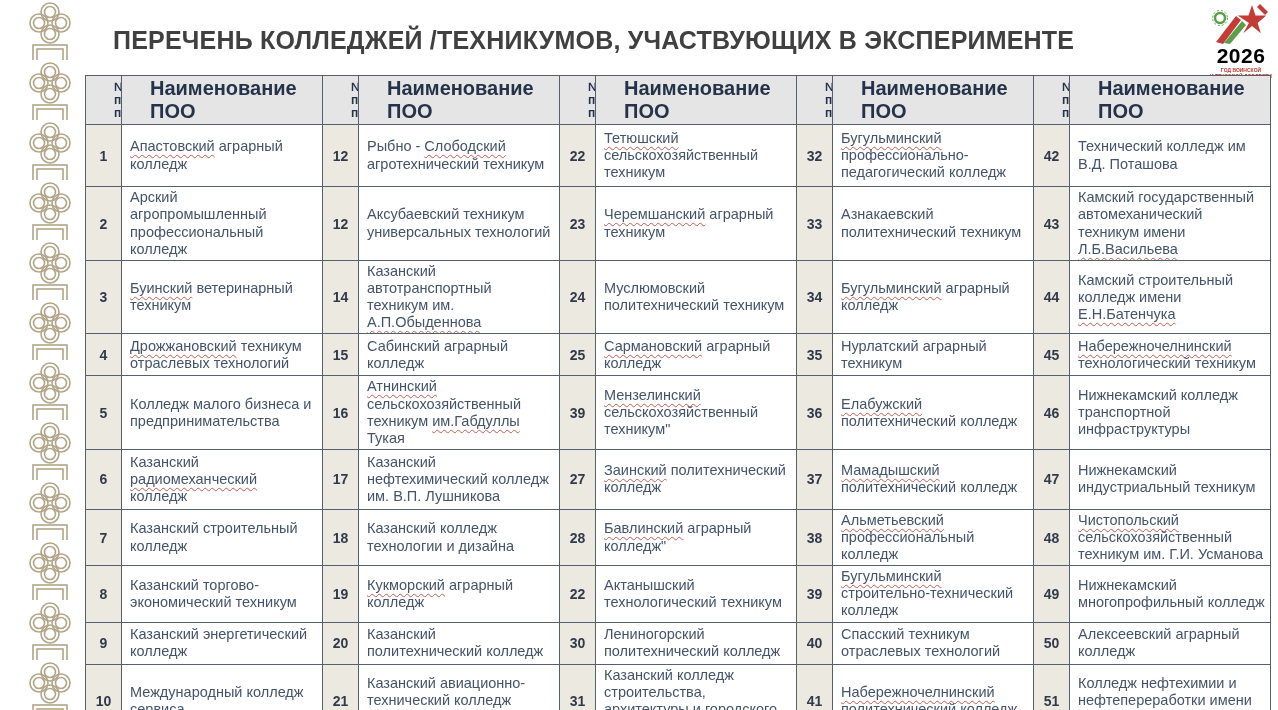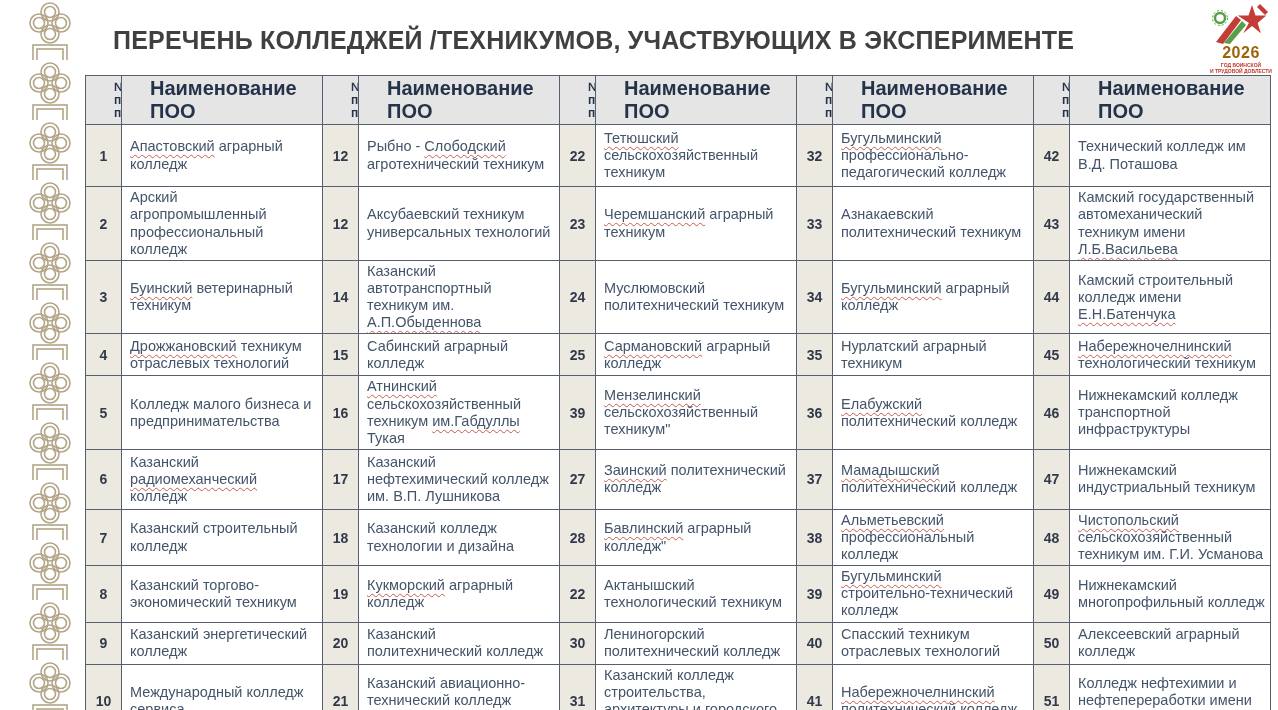--- a/index.html
+++ b/index.html
@@ -6,21 +6,21 @@
   body{
     width:1278px;height:710px;overflow:hidden;background:#ffffff;
     font-family:"Liberation Sans", sans-serif;position:relative;
   }
   .ornament{position:absolute;left:24px;top:0;}
   .page-title{
     position:absolute;left:113px;top:26px;width:1080px;
     font-size:25px;font-weight:bold;color:#404040;letter-spacing:.2px;white-space:nowrap;
   }
   .logo{position:absolute;left:1206px;top:2px;width:70px;text-align:center;line-height:1;}
-  .logo-year{color:#a16207;font-weight:bold;font-size:16px;margin-top:-2px;letter-spacing:.5px;}
+  .logo-year{color:#000000;font-weight:bold;font-size:21px;margin-top:-2px;letter-spacing:.5px;}
   .fineprint{margin-top:1px;}
   .fineprint .fp-red{font-size:5px;line-height:6px;color:#c0392b;font-weight:bold;white-space:nowrap;overflow:hidden;}
   .fp-bar{height:3px;background:#5a9e4a;margin:2px auto 0 auto;border-radius:1px;}
   #table-host{position:absolute;left:85px;top:75px;}
   table{border-collapse:collapse;table-layout:fixed;width:1185px;border-bottom:3px solid #767b80;}
   td,th{border:1.5px solid #555f6d;vertical-align:middle;overflow:hidden;}
   col.c-num{width:36px;}
   col.c-name{width:201px;}
   th{background:#e5e5e5;color:#243349;text-align:left;padding-left:28px;}
   th.num{font-size:12px;line-height:13px;font-weight:bold;}

